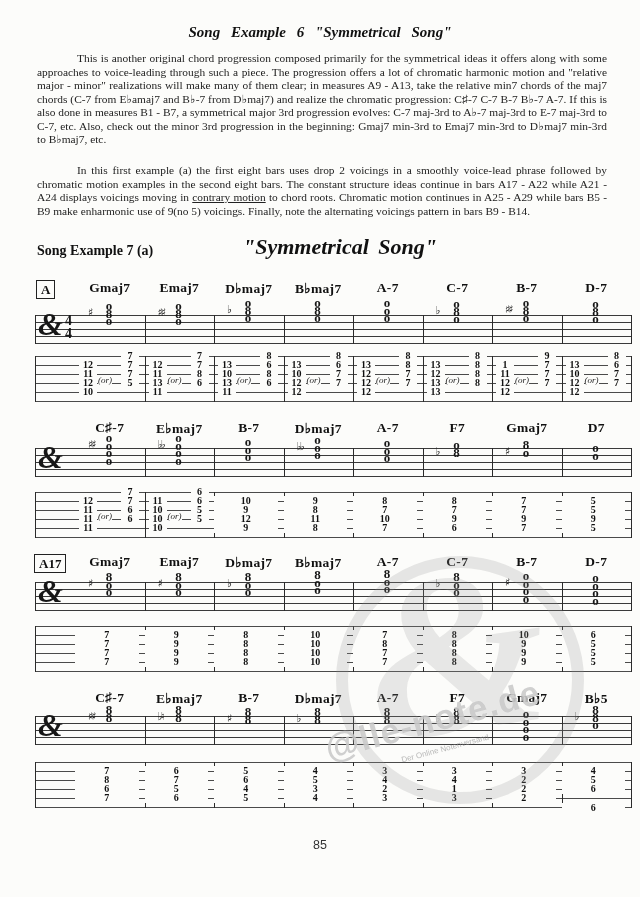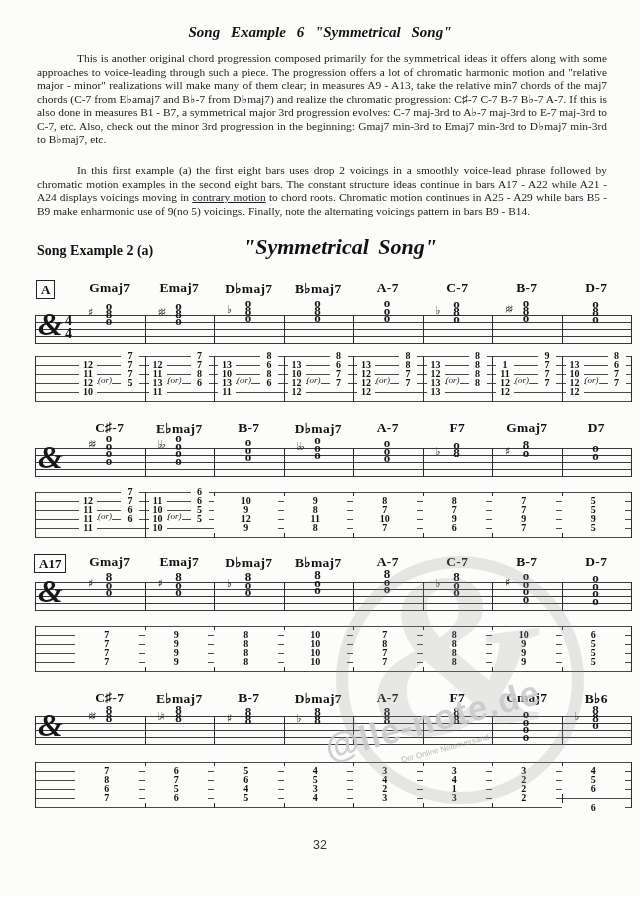--- a/index.html
+++ b/index.html
@@ -65,21 +65,21 @@
 </style>
 </head>
 <body>
 
 <div class="abs page-title">Song Example 6 "Symmetrical Song"</div>
 
 <div class="abs para" style="top:52px;">This is another original chord progression composed primarily for the symmetrical ideas it offers along with some approaches to voice-leading through such a piece.  The progression offers a lot of chromatic harmonic motion and "relative major - minor" realizations will make many of them clear; in measures A9 - A13, take the relative min7 chords of the maj7 chords (C-7 from E♭amaj7 and B♭-7 from D♭maj7) and realize the chromatic progression:  C♯-7  C-7  B-7  B♭-7  A-7.  If this is also done in measures B1 - B7, a symmetrical major 3rd progression evolves:  C-7 maj-3rd to A♭-7 maj-3rd to E-7 maj-3rd to C-7, etc.  Also, check out the minor 3rd progression in the beginning:  Gmaj7 min-3rd to Emaj7 min-3rd to D♭maj7 min-3rd to B♭maj7, etc.</div>
 
 <p class="abs para" style="top:164px;margin:0;"><span>In this first example (a) the first eight bars uses drop 2 voicings in a smoothly voice-lead phrase followed by chromatic motion examples in the second eight bars.  The constant structure ideas continue in bars A17 - A22 while A21 - A24 displays voicings moving in </span><span class="u">contrary motion</span><span> to chord roots.  Chromatic motion continues in A25 - A29 while bars B5 - B9 make enharmonic use of 9(no 5) voicings.  Finally, note the alternating voicings pattern in bars B9 - B14.</span></p>
 
-<div class="abs ex-left">Song Example 2 (a)</div>
+<div class="abs ex-left">Song Example 7 (a)</div>
 <div class="abs ex-title">"Symmetrical Song"</div>
 
 <div id="score">
     <div class="system" style="top: 280px; height: 130px;">
       <div class="rehearsal" style="left: 1px; top: 0px;">A</div>
       <div class="chord" style="left: 40px; width: 69.5px; top: 0px;">Gmaj7</div>
       <div class="chord" style="left: 109.5px; width: 69.5px; top: 0px;">Emaj7</div>
       <div class="chord" style="left: 179px; width: 69.5px; top: 0px;">D♭maj7</div>
       <div class="chord" style="left: 248.5px; width: 69.5px; top: 0px;">B♭maj7</div>
       <div class="chord" style="left: 318px; width: 69.5px; top: 0px;">A-7</div>
@@ -462,21 +462,21 @@
       </div>
     </div>
     <div class="system" style="top: 690px; height: 130px;">
       <div class="chord" style="left: 40px; width: 69.5px; top: 0px;">C♯-7</div>
       <div class="chord" style="left: 109.5px; width: 69.5px; top: 0px;">E♭maj7</div>
       <div class="chord" style="left: 179px; width: 69.5px; top: 0px;">B-7</div>
       <div class="chord" style="left: 248.5px; width: 69.5px; top: 0px;">D♭maj7</div>
       <div class="chord" style="left: 318px; width: 69.5px; top: 0px;">A-7</div>
       <div class="chord" style="left: 387.5px; width: 69.5px; top: 0px;">F7</div>
       <div class="chord" style="left: 457px; width: 69.5px; top: 0px;">Gmaj7</div>
-      <div class="chord" style="left: 526.5px; width: 69.5px; top: 0px;">B♭6</div>
+      <div class="chord" style="left: 526.5px; width: 69.5px; top: 0px;">B♭5</div>
       <div class="staff" style="top: 26px;">
         <div class="clef">&amp;</div>
         <div class="barline" style="left: 0px; height: 29px;"></div>
         <div class="barline" style="left: 109.5px; height: 29px;"></div>
         <div class="barline" style="left: 179px; height: 29px;"></div>
         <div class="barline" style="left: 248.5px; height: 29px;"></div>
         <div class="barline" style="left: 318px; height: 29px;"></div>
         <div class="barline" style="left: 387.5px; height: 29px;"></div>
         <div class="barline" style="left: 457px; height: 29px;"></div>
         <div class="barline" style="left: 526.5px; height: 29px;"></div>
@@ -569,13 +569,13 @@
     </div>
   </div>
 
 <div class="abs watermark">
   <div class="wm-ring"></div>
   <div class="wm-clef">&amp;</div>
   <div class="wm-text">@lle-note.de</div>
   <div class="wm-sub">Der Online Notenversand</div>
 </div>
 
-<div class="abs pagenum">32</div>
+<div class="abs pagenum">85</div>
 
 </body></html>

